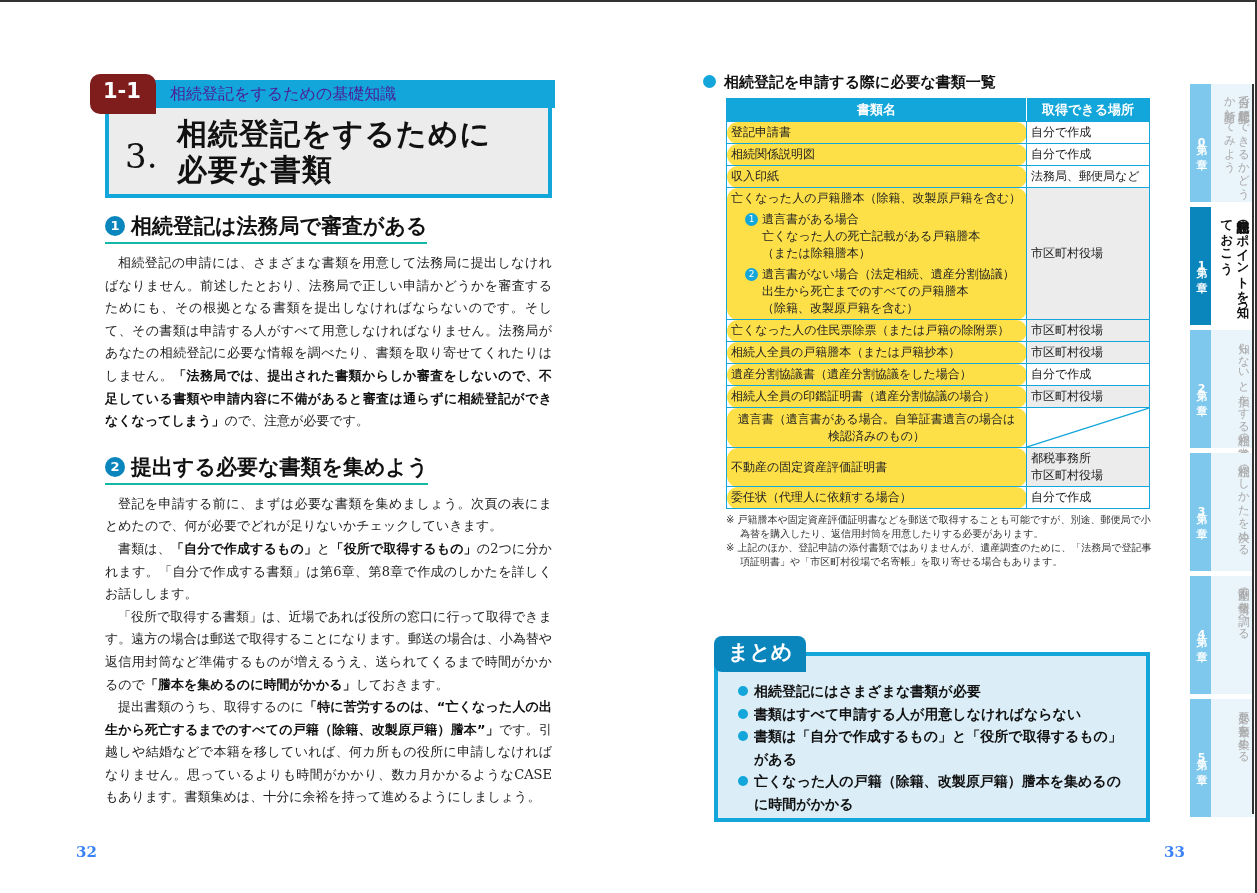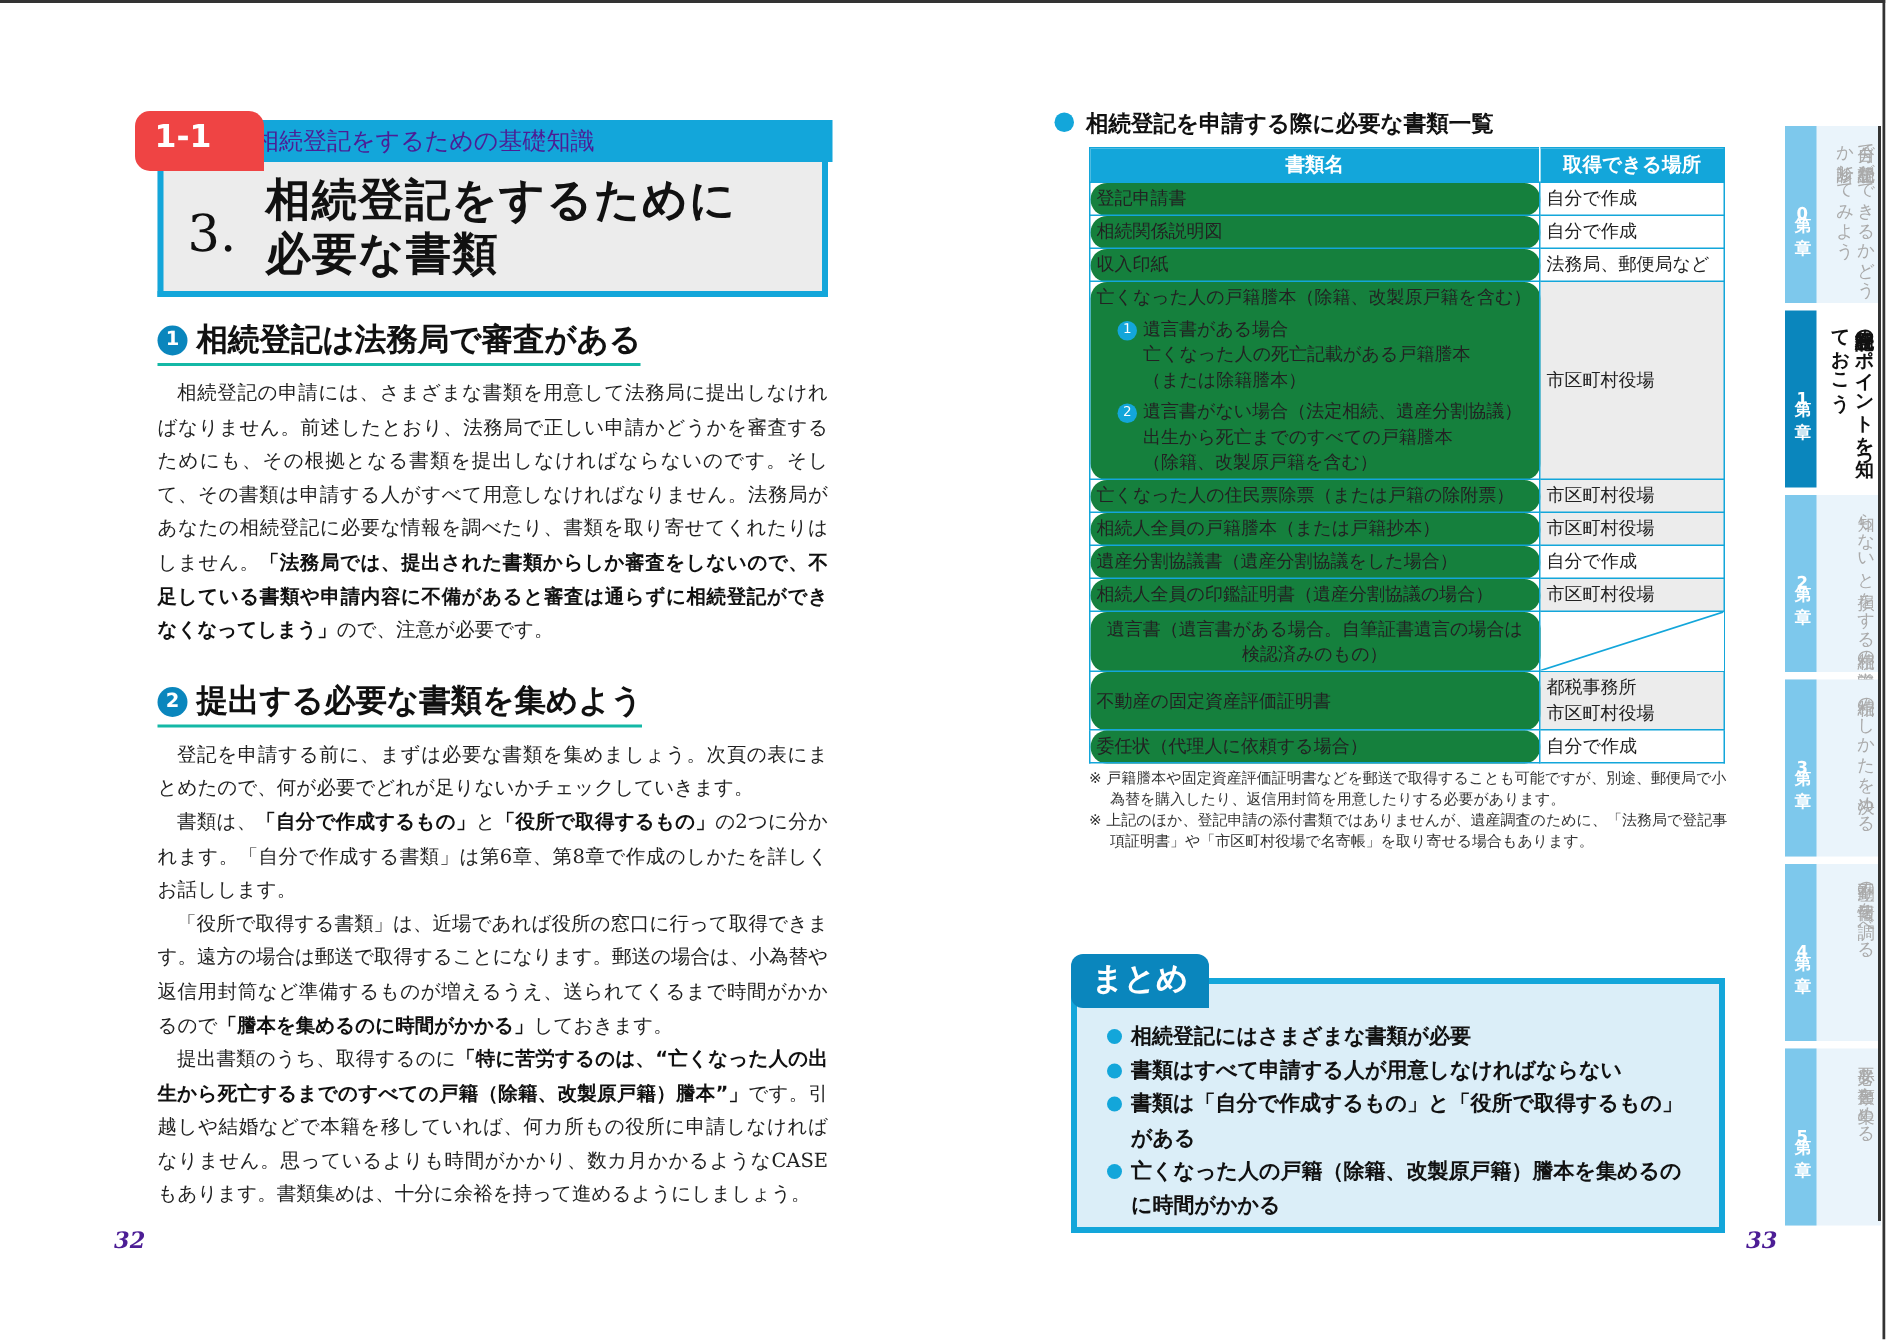--- a/index.html
+++ b/index.html
@@ -3,42 +3,42 @@
 <meta charset="utf-8">
 <style>
   * { box-sizing: border-box; margin: 0; padding: 0; }
   html, body { width: 1257px; height: 893px; background: #fff; overflow: hidden; }
   body { position: relative; font-family: "DejaVu Serif", "Liberation Serif", serif; color: #222; }
   .frame { position: absolute; left: 0; top: 0; width: 1257px; height: 893px; border-top: 2px solid #333; border-right: 2px solid #333; }
 
   
   .left { position: absolute; left: 90px; top: 74px; width: 465px; }
   .hdr-strip { position: relative; height: 34px; }
-  .hdr-num { position: absolute; left: 0; top: 0; width: 86px; height: 40px; background: #ef4444; border-radius: 10px 10px 0 10px; color: #fff; font-family: "DejaVu Sans", sans-serif; font-weight: bold; font-size: 21px; line-height: 34px; padding-left: 13px; z-index: 2; }
+  .hdr-num { position: absolute; left: 0; top: 0; width: 66px; height: 40px; background: #7f1d1d; border-radius: 10px 10px 0 10px; color: #fff; font-family: "DejaVu Sans", sans-serif; font-weight: bold; font-size: 21px; line-height: 34px; padding-left: 13px; z-index: 2; }
   .hdr-sub { position: absolute; left: 62px; top: 6px; right: 0; height: 28px; background: #13a6da; color: #4c1d95; font-family: "DejaVu Sans", sans-serif; font-size: 16px; line-height: 28px; padding-left: 18px; }
   .title-box { margin-left: 15px; margin-right: 3px; border: 4px solid #13a6da; border-top: none; background: #ececec; height: 90px; position: relative; }
   .title-num { position: absolute; left: 16px; top: 28px; font-family: "DejaVu Serif", serif; font-size: 34px; color: #111; }
   .title-text { position: absolute; left: 68px; top: 8px; font-family: "DejaVu Sans", sans-serif; font-weight: bold; font-size: 30px; line-height: 36px; color: #111; letter-spacing: 1px; }
 
   .sec-h { margin-top: 14px; margin-left: 15px; display: inline-block; border-bottom: 2px solid #14b8a6; padding-bottom: 2px; font-family: "DejaVu Sans", sans-serif; font-weight: bold; font-size: 21px; color: #111; line-height: 28px; }
   .circ { display: inline-block; width: 20px; height: 20px; border-radius: 50%; background: #0a86bd; color: #fff; font-size: 13px; line-height: 20px; text-align: center; vertical-align: 3px; margin-right: 6px; }
   .para { margin-left: 15px; margin-right: 3px; font-size: 13px; line-height: 22.6px; text-align: justify; color: #222; }
   .para p { text-indent: 1em; }
   .para b { font-family: "DejaVu Sans", sans-serif; font-weight: bold; color: #111; }
-  .page-num { position: absolute; top: 818px; font-family: "DejaVu Serif", serif; font-style: italic; font-weight: bold; font-size: 15px; color: #4c1d95; }
+  .page-num { position: absolute; top: 843px; font-family: "DejaVu Serif", serif; font-weight: bold; font-size: 15px; color: #3b82f6; }
 
   
   .right { position: absolute; left: 703px; top: 70px; width: 450px; }
   .tbl-title { font-family: "DejaVu Sans", sans-serif; font-weight: bold; font-size: 15px; color: #111; line-height: 24px; }
   .tbl-title .dot { display: inline-block; width: 13px; height: 13px; border-radius: 50%; background: #13a6da; margin-right: 8px; vertical-align: -1px; }
   table { margin-top: 4px; margin-left: 23px; width: 424px; border-collapse: collapse; font-family: "DejaVu Sans", sans-serif; font-size: 12px; color: #222; }
   th { background: #13a6da; color: #fff; font-weight: bold; font-size: 13px; height: 23px; border: 1px solid #13a6da; border-right: 1px solid #fff; }
   th:last-child { border-right: 1px solid #13a6da; }
   td { border: 1px solid #13a6da; padding: 2px 4px; line-height: 17px; vertical-align: middle; }
-  td.name { background: #15803d; width: 300px; border-radius: 11px; }
+  td.name { background: #fde047; width: 300px; border-radius: 11px; }
   td.place { background: #fff; }
   td.place.gray { background: #ececec; }
   .sub-item { padding-left: 14px; margin-top: 4px; }
   .sub-item .n { display: inline-block; width: 13px; height: 13px; border-radius: 50%; background: #13a6da; color: #fff; font-size: 9px; line-height: 13px; text-align: center; margin-right: 4px; vertical-align: 1px; }
   .sub-item .ind { padding-left: 17px; }
   td.diag { background: #fff; position: relative; padding: 0; }
   td.diag svg { position: absolute; left: 0; top: 0; width: 100%; height: 100%; }
   .notes { margin-top: 4px; margin-left: 23px; font-family: "DejaVu Sans", sans-serif; font-size: 10px; line-height: 14px; color: #333; }
   .notes div { padding-left: 14px; text-indent: -14px; }
 

